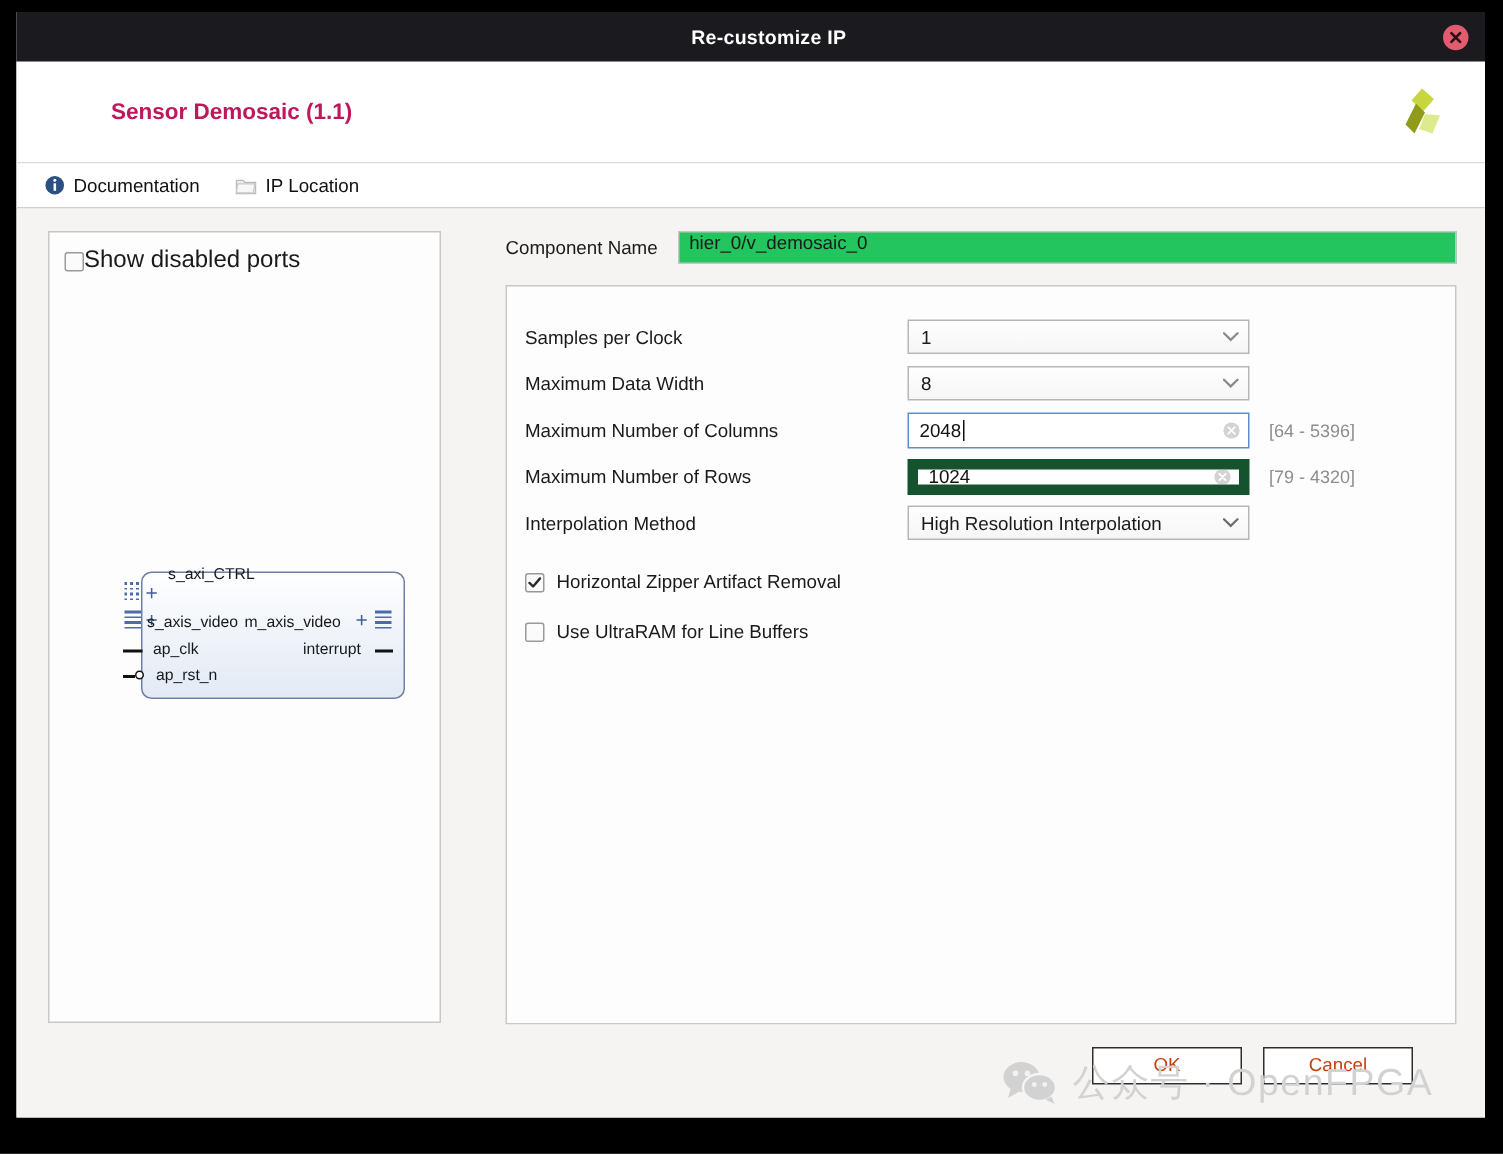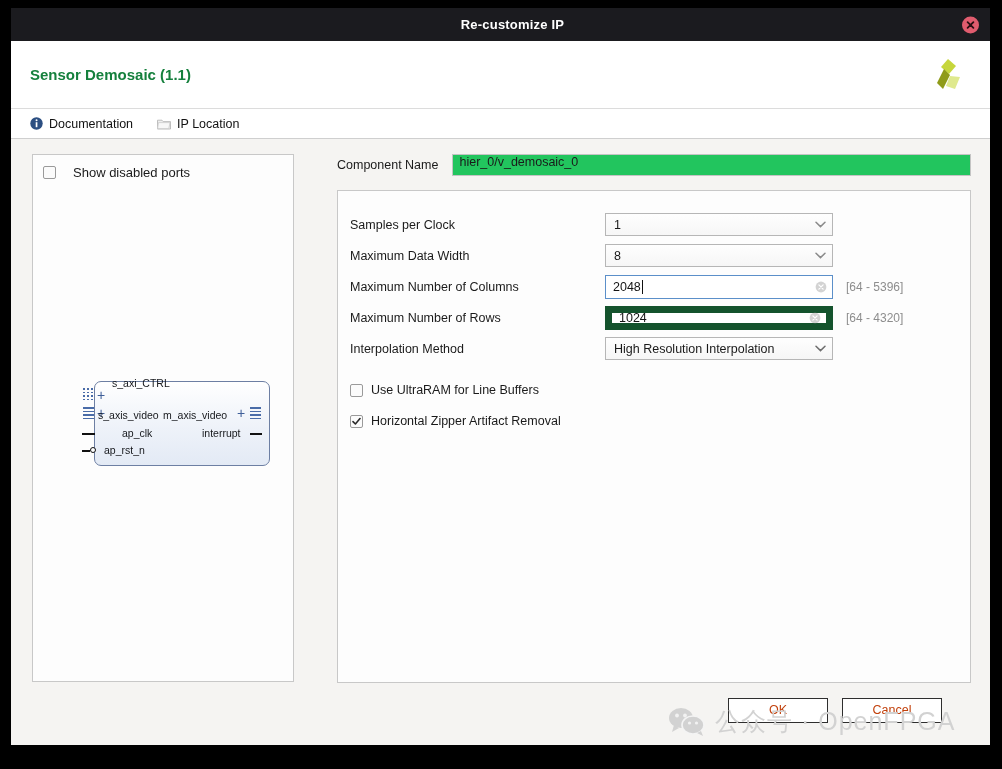--- a/index.html
+++ b/index.html
@@ -72,21 +72,22 @@
     display: flex;
     align-items: center;
     justify-content: space-between;
     padding: 0 22px 0 19px;
     border-bottom: 1px solid #dcdcdc;
     box-sizing: border-box;
   }
   .header-title {
     font-size: 15px;
     font-weight: bold;
-    color: #15803d;
+    color: #be185d;
+    margin-left: 44px;
   }
   .brand-logo { width: 40px; height: 40px; display: block; }
 
   
   .toolbar {
     flex: 0 0 30px;
     background: #ffffff;
     display: flex;
     align-items: center;
     gap: 24px;
@@ -120,23 +121,23 @@
     background: #fdfdfd;
     border: 1px solid #c8c8c8;
     position: relative;
     box-sizing: border-box;
     flex: 0 0 262px;
     height: 528px;
   }
   .disabled-ports-row {
     display: flex;
     align-items: center;
-    gap: 17px;
+    gap: 0;
     padding: 10px 0 0 10px;
-    font-size: 13px;
+    font-size: 16px;
     color: #1a1a1a;
     cursor: pointer;
   }
 
   .chk {
     width: 13px;
     height: 13px;
     border: 1px solid #9a9a9a;
     border-radius: 2px;
     background: #fbfbfb;
@@ -436,21 +437,21 @@
               <i></i>
               <i></i>
               <i></i>
           </div>
 
           <span class="bd-plus" style="left:40px; top:11px;">+</span>
           <span class="bd-plus" style="left:40px; top:29px;">+</span>
 
           <span class="bd-port" style="left:55px; top:0;">s_axi_CTRL</span>
           <span class="bd-port" style="left:41px; top:32px;">s_axis_video</span>
-          <span class="bd-port" style="left:65px; top:50px;">ap_clk</span>
+          <span class="bd-port" style="left:45px; top:50px;">ap_clk</span>
           <span class="bd-port" style="left:47px; top:67px;">ap_rst_n</span>
 
           <div class="wire" style="left:25px; top:56px; width:13px;"></div>
           <div class="wire" style="left:25px; top:73px; width:8px;"></div>
           <div class="rst-bubble" style="left:33px; top:70px;"></div>
 
           <span class="bd-port" style="left:106px; top:32px;">m_axis_video</span>
           <span class="bd-port" style="left:145px; top:50px;">interrupt</span>
 
           <span class="bd-plus" style="left:180px; top:29px;">+</span>
@@ -515,47 +516,47 @@
             <span class="prow-label">Maximum Number of Rows</span>
             <div class="tfield">
               <span class="val">
                 <span>1024</span>
               </span>
               <svg class="clear-ico" width="12" height="12" viewBox="0 0 12 12">
                 <circle cx="6" cy="6" r="5.4" fill="#9e9e9e"></circle>
                 <path d="M3.9 3.9 L8.1 8.1 M8.1 3.9 L3.9 8.1" stroke="#ffffff" stroke-width="1.3" stroke-linecap="round"></path>
               </svg>
             </div>
-            <span class="range-hint">[64 - 4320]</span>
+            <span class="range-hint">[79 - 4320]</span>
           </div>
 
           <div class="prow">
             <span class="prow-label">Interpolation Method</span>
             <div class="ddl narrow">
               <span>High Resolution Interpolation</span>
               <svg width="11" height="7" viewBox="0 0 11 7">
                 <path d="M1 1.2 L5.5 5.6 L10 1.2" stroke="#6e6e6e" stroke-width="1.5" fill="none" stroke-linecap="round"></path>
               </svg>
             </div>
           </div>
 
-          <div class="cbrow second">
-            <span class="chk">
-              
-            </span>
-            <span>Use UltraRAM for Line Buffers</span>
-          </div>
-
           <div class="cbrow first">
             <span class="chk checked">
               <svg width="9" height="9" viewBox="0 0 9 9">
                 <path d="M1 4.6 L3.4 7 L8 1.6" stroke="#2a2a2a" stroke-width="1.6" fill="none" stroke-linecap="round" stroke-linejoin="round"></path>
               </svg>
             </span>
             <span>Horizontal Zipper Artifact Removal</span>
+          </div>
+
+          <div class="cbrow second">
+            <span class="chk">
+              
+            </span>
+            <span>Use UltraRAM for Line Buffers</span>
           </div>
 
         </div>
       </div>
     </div>
 
     <div class="footer">
       <div class="btn">
         <span>OK</span>
       </div>

